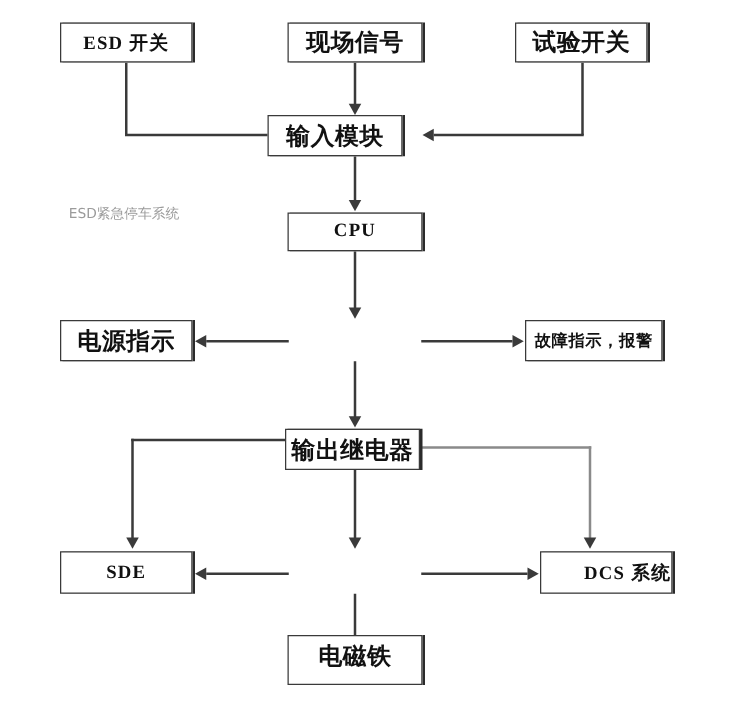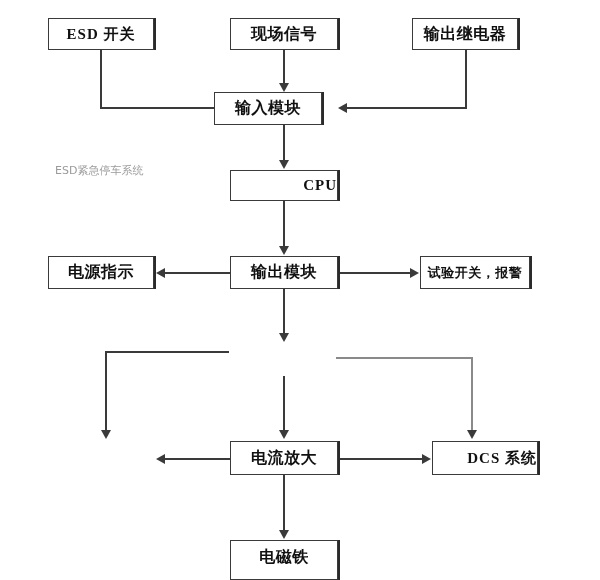--- a/index.html
+++ b/index.html
@@ -20,21 +20,21 @@
   .node {
     position: absolute;
     box-sizing: border-box;
     border: 1.4px solid #3a3a3a;
     background: #ffffff;
     display: flex;
     align-items: center;
     justify-content: center;
     font-family: "Liberation Serif", "DejaVu Serif", serif;
     font-weight: 700;
-    font-size: 16px;
+    font-size: 19px;
     color: #111111;
     letter-spacing: 0.5px;
     z-index: 3;
   }
   .node.latin {
     font-size: 15px;
     letter-spacing: 1px;
   }
   .node.small {
     font-size: 13px;
@@ -110,100 +110,100 @@
 
   <div class="node shadowed latin" style="left:48px; top:18px; width:106px; height:32px;">
     <span>ESD 开关</span>
   </div>
 
   <div class="node shadowed" style="left:230px; top:18px; width:108px; height:32px;">
     <span>现场信号</span>
   </div>
 
   <div class="node shadowed" style="left:412px; top:18px; width:106px; height:32px;">
-    <span>输出继电器</span>
+    <span>试验开关</span>
   </div>
 
   <div class="wire v" style="left:100px; top:50px; height:58px;"></div>
   <div class="wire h" style="left:100px; top:107px; width:122px;"></div>
   <div class="arrow right" style="left:221px; top:103px;"></div>
 
   <div class="wire v" style="left:283px; top:50px; height:34px;"></div>
   <div class="arrow down" style="left:279px; top:83px;"></div>
 
   <div class="wire v" style="left:465px; top:50px; height:58px;"></div>
   <div class="wire h" style="left:347px; top:107px; width:120px;"></div>
   <div class="arrow left" style="left:338px; top:103px;"></div>
 
   <div class="node shadowed" style="left:214px; top:92px; width:108px; height:33px;">
     <span>输入模块</span>
   </div>
 
   <div class="wire v" style="left:283px; top:125px; height:36px;"></div>
   <div class="arrow down" style="left:279px; top:160px;"></div>
 
-  <div class="node shadowed latin" style="left:230px; top:170px; width:108px; height:31px;justify-content:flex-end;">
+  <div class="node shadowed latin" style="left:230px; top:170px; width:108px; height:31px;">
     <span>CPU</span>
   </div>
 
   <div class="wire v" style="left:283px; top:201px; height:47px;"></div>
   <div class="arrow down" style="left:279px; top:246px;"></div>
 
   <div class="node shadowed" style="left:48px; top:256px; width:106px; height:33px;">
     <span>电源指示</span>
   </div>
 
-  <div class="node shadowed" style="left:230px; top:256px; width:108px; height:33px;">
-    <span>输出模块</span>
-  </div>
 
   <div class="node shadowed small" style="left:420px; top:256px; width:110px; height:33px;">
-    <span>试验开关，报警</span>
+    <span>故障指示，报警</span>
   </div>
 
   <div class="wire h" style="left:165px; top:272px; width:66px;"></div>
   <div class="arrow left" style="left:156px; top:268px;"></div>
 
   <div class="wire h" style="left:337px; top:272px; width:73px;"></div>
   <div class="arrow right" style="left:410px; top:268px;"></div>
 
   <div class="wire v" style="left:283px; top:289px; height:45px;"></div>
   <div class="arrow down" style="left:279px; top:333px;"></div>
 
+  <div class="node shadowed" style="left:228px; top:343px; width:108px; height:33px;">
+    <span>输出继电器</span>
+  </div>
 
   <div class="wire h" style="left:105px; top:351px; width:124px;"></div>
   <div class="wire v" style="left:105px; top:351px; height:81px;"></div>
   <div class="arrow down" style="left:101px; top:430px;"></div>
 
   <div class="wire h light" style="left:336px; top:357px; width:137px;"></div>
   <div class="wire v light" style="left:471px; top:357px; height:75px;"></div>
   <div class="arrow down" style="left:467px; top:430px;"></div>
 
   <div class="wire v" style="left:283px; top:376px; height:55px;"></div>
   <div class="arrow down" style="left:279px; top:430px;"></div>
 
-
-  <div class="node shadowed" style="left:230px; top:441px; width:108px; height:34px;">
-    <span>电流放大</span>
-  </div>
+  <div class="node shadowed latin" style="left:48px; top:441px; width:106px; height:34px;">
+    <span>SDE</span>
+  </div>
+
 
   <div class="node shadowed latin" style="left:432px; top:441px; width:106px; height:34px;justify-content:flex-end;">
     <span>DCS 系统</span>
   </div>
 
   <div class="wire h" style="left:165px; top:458px; width:66px;"></div>
   <div class="arrow left" style="left:156px; top:454px;"></div>
 
   <div class="wire h" style="left:337px; top:458px; width:85px;"></div>
   <div class="arrow right" style="left:422px; top:454px;"></div>
 
   <div class="wire v" style="left:283px; top:475px; height:57px;"></div>
   <div class="arrow down" style="left:279px; top:530px;"></div>
 
-  <div class="node shadowed" style="left:230px; top:540px; width:108px; height:40px;">
+  <div class="node shadowed" style="left:230px; top:508px; width:108px; height:40px;">
     <span style="position:relative; top:-3px;">电磁铁</span>
   </div>
 
   <div id="watermark">
     <div class="line1">ESD紧急停车系统</div>
   </div>
 
 
 </div>
 

